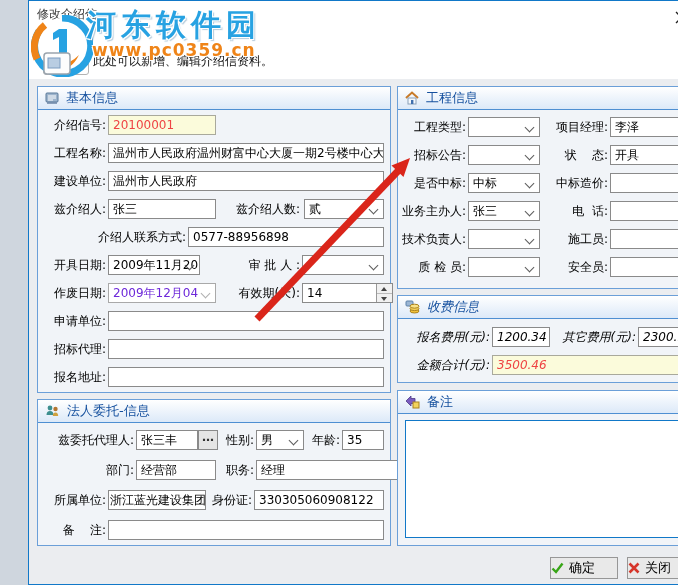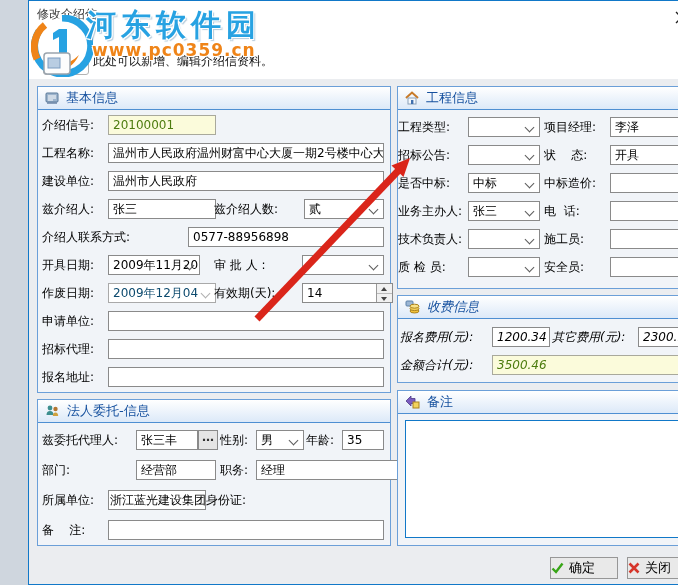--- a/index.html
+++ b/index.html
@@ -19,27 +19,27 @@
   .wm-name{position:absolute;left:57px;top:4px;font-size:30px;font-weight:bold;letter-spacing:5px;color:#27a2e2;
     text-shadow:-1px -1px 0 #fff,1px -1px 0 #fff,-1px 1px 0 #fff,1px 1px 0 #fff,2px 2px 1px rgba(120,160,190,.55);white-space:nowrap;}
   .wm-url{position:absolute;left:63px;top:39px;font-size:17px;font-weight:bold;color:#ef8418;
     text-shadow:-1px -1px 0 #fff,1px -1px 0 #fff,-1px 1px 0 #fff,1px 1px 0 #fff;letter-spacing:1px;}
   
   .content{position:absolute;left:0;top:78px;right:0;bottom:0;background:#ebedf0;}
   .panel{position:absolute;box-sizing:border-box;background:#f1f4f8;border:1px solid #6b9fd8;}
   .phead{position:relative;height:22px;background:linear-gradient(#ffffff,#dce9f8);border-bottom:1px solid #4e8fd2;
     display:flex;align-items:center;gap:7px;padding-left:7px;color:#15509e;font-size:13px;}
   .phead svg{flex:0 0 auto;}
-  .lbl{position:absolute;height:20px;line-height:20px;white-space:pre;text-align:left;overflow:visible;}
+  .lbl{position:absolute;height:20px;line-height:20px;white-space:pre;text-align:right;overflow:visible;}
   .tb{position:absolute;height:20px;box-sizing:border-box;border:1px solid #8a8a8a;background:#fff;
     padding:1px 4px 0;line-height:17px;overflow:hidden;white-space:nowrap;}
-  .ro{background:#fbfbdb;color:#4d7c0f;border-color:#a9a99c;}
+  .ro{background:#fbfbdb;color:#ef4444;border-color:#a9a99c;}
   .cb{padding-right:18px;}
   .chev{position:absolute;right:6px;top:6px;width:6px;height:6px;border-right:1.5px solid #5c5c5c;border-bottom:1.5px solid #5c5c5c;transform:rotate(45deg);}
-  .dis{color:#0c4a6e;border-color:#a9a9a9;text-align:center;}
+  .dis{color:#6d28d9;border-color:#a9a9a9;text-align:center;}
   .dis .chev{border-color:#b0b0b0;}
   .browse{position:absolute;box-sizing:border-box;height:20px;width:20px;background:#e5e5e5;border:1px solid #8a8a8a;
     text-align:center;line-height:12px;font-weight:bold;color:#333;}
   .spin{position:absolute;right:0;top:-1px;bottom:-1px;width:15px;border:1px solid #999;border-right:none;display:flex;flex-direction:column;}
   .spin b{flex:1;background:#f1f1f1;position:relative;border-bottom:1px solid #bbb;}
   .spin b:last-child{border-bottom:none;}
   .spin b.up:after{content:"";position:absolute;left:4px;top:3px;border:3px solid transparent;border-top:0;border-bottom:4px solid #444;}
   .spin b.dn:after{content:"";position:absolute;left:4px;top:3px;border:3px solid transparent;border-bottom:0;border-top:4px solid #444;}
   .notes-box{position:absolute;left:7px;top:29px;width:286px;height:118px;box-sizing:border-box;background:#fff;border:1px solid #1178c8;}
   .btn{position:absolute;width:68px;height:22px;box-sizing:border-box;background:#e9e9e9;border:1px solid #979797;
@@ -161,20 +161,21 @@
     <div class="tb" style="left:304px;top:30px;width:42px">35</div>
 
     <div class="lbl" style="left:4px;top:60px;width:92px">部门:</div>
     <div class="tb" style="left:98px;top:60px;width:80px">经营部</div>
     <div class="lbl" style="left:182px;top:60px;width:34px">职务:</div>
     <div class="tb" style="left:218px;top:60px;width:156px">经理</div>
 
     <div class="lbl" style="left:4px;top:90px;width:64px">所属单位:</div>
     <div class="tb" style="left:70px;top:90px;width:98px;padding:1px 1px 0">浙江蓝光建设集团</div>
     <div class="lbl" style="left:168px;top:90px;width:46px">身份证:</div>
+    <div class="tb" style="left:216px;top:90px;width:130px">330305060908122</div>
 
     <div class="lbl" style="left:4px;top:120px;width:64px">备    注:</div>
     <div class="tb" style="left:70px;top:120px;width:276px"></div>
   </div>
 
   <div class="panel" style="left:368px;top:85px;width:302px;height:203px;">
     <div class="phead">
       <svg width="14" height="14" viewBox="0 0 14 14">
         <path d="M1 7 L7 1.5 L13 7" fill="none" stroke="#c87a28" stroke-width="2"></path>
         <rect x="3" y="7" width="8" height="6" fill="#f4f8fc" stroke="#8aa0b8"></rect>

